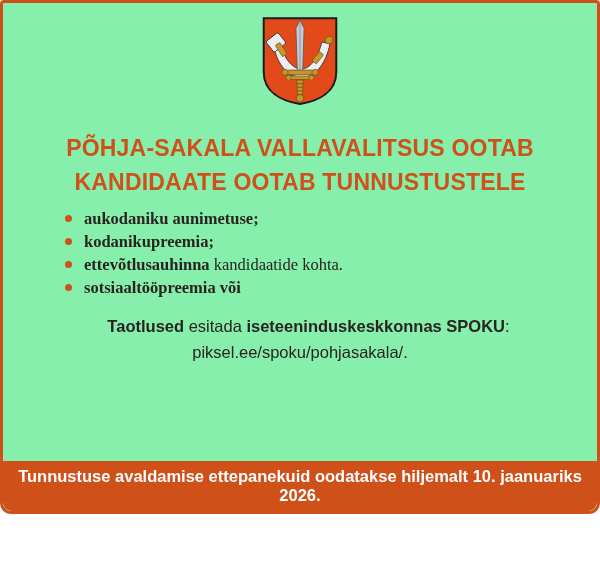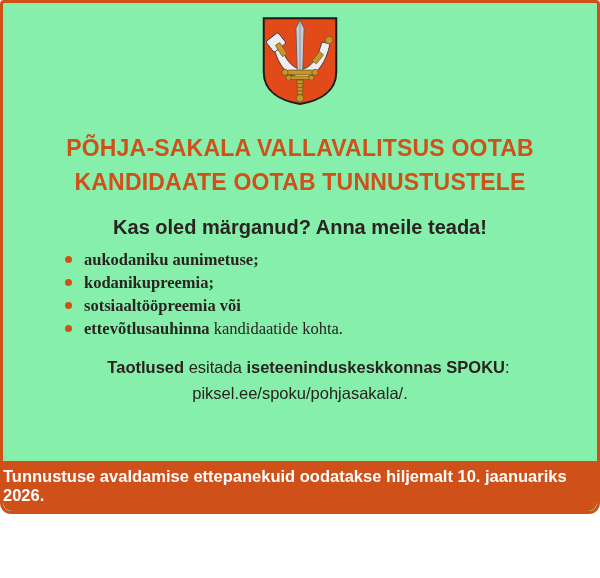--- a/index.html
+++ b/index.html
@@ -91,21 +91,21 @@
     left:0;right:0;bottom:0;
     height:50px;
     background:var(--accent);
     border-radius:0 0 9px 9px;
     display:flex;
     align-items:center;
     justify-content:center;
     color:var(--footer-text);
     font-size:16.5px;
     font-weight:bold;
-    text-align:left;
+    text-align:center;
   }
 </style>
 </head>
 <body>
 
 <div id="poster">
 
   <div class="crest">
     <svg viewBox="0 0 86 100" xmlns="http://www.w3.org/2000/svg">
 
@@ -139,28 +139,27 @@
 
       <circle cx="43" cy="91" r="4.2" fill="var(--gold)" stroke="var(--gold-dark)" stroke-width="0.9"></circle>
     </svg>
   </div>
 
   <h1>
     <span class="line">PÕHJA-SAKALA VALLAVALITSUS OOTAB</span>
     <span class="line">KANDIDAATE OOTAB TUNNUSTUSTELE</span>
   </h1>
 
-  <h2>Kas oled märganud? Anna meile teada!</h2>
 
 
   <ul class="awards">
     <li><span class="b">aukodaniku aunimetuse;</span><span></span></li>
     <li><span class="b">kodanikupreemia;</span><span></span></li>
+    <li><span class="b">ettevõtlusauhinna</span><span> kandidaatide kohta.</span></li>
     <li><span class="b">sotsiaaltööpreemia või</span><span></span></li>
-    <li><span class="b">ettevõtlusauhinna</span><span> kandidaatide kohta.</span></li>
   </ul>
 
   <p class="apply"><span class="b">Taotlused</span><span> esitada </span><span class="b">iseteeninduskeskkonnas SPOKU</span><span>:</span></p>
 
   <p class="url">piksel.ee/spoku/pohjasakala/.</p>
 
   <div class="footer">
     <span>Tunnustuse avaldamise ettepanekuid oodatakse hiljemalt 10. jaanuariks 2026.</span>
   </div>
 

